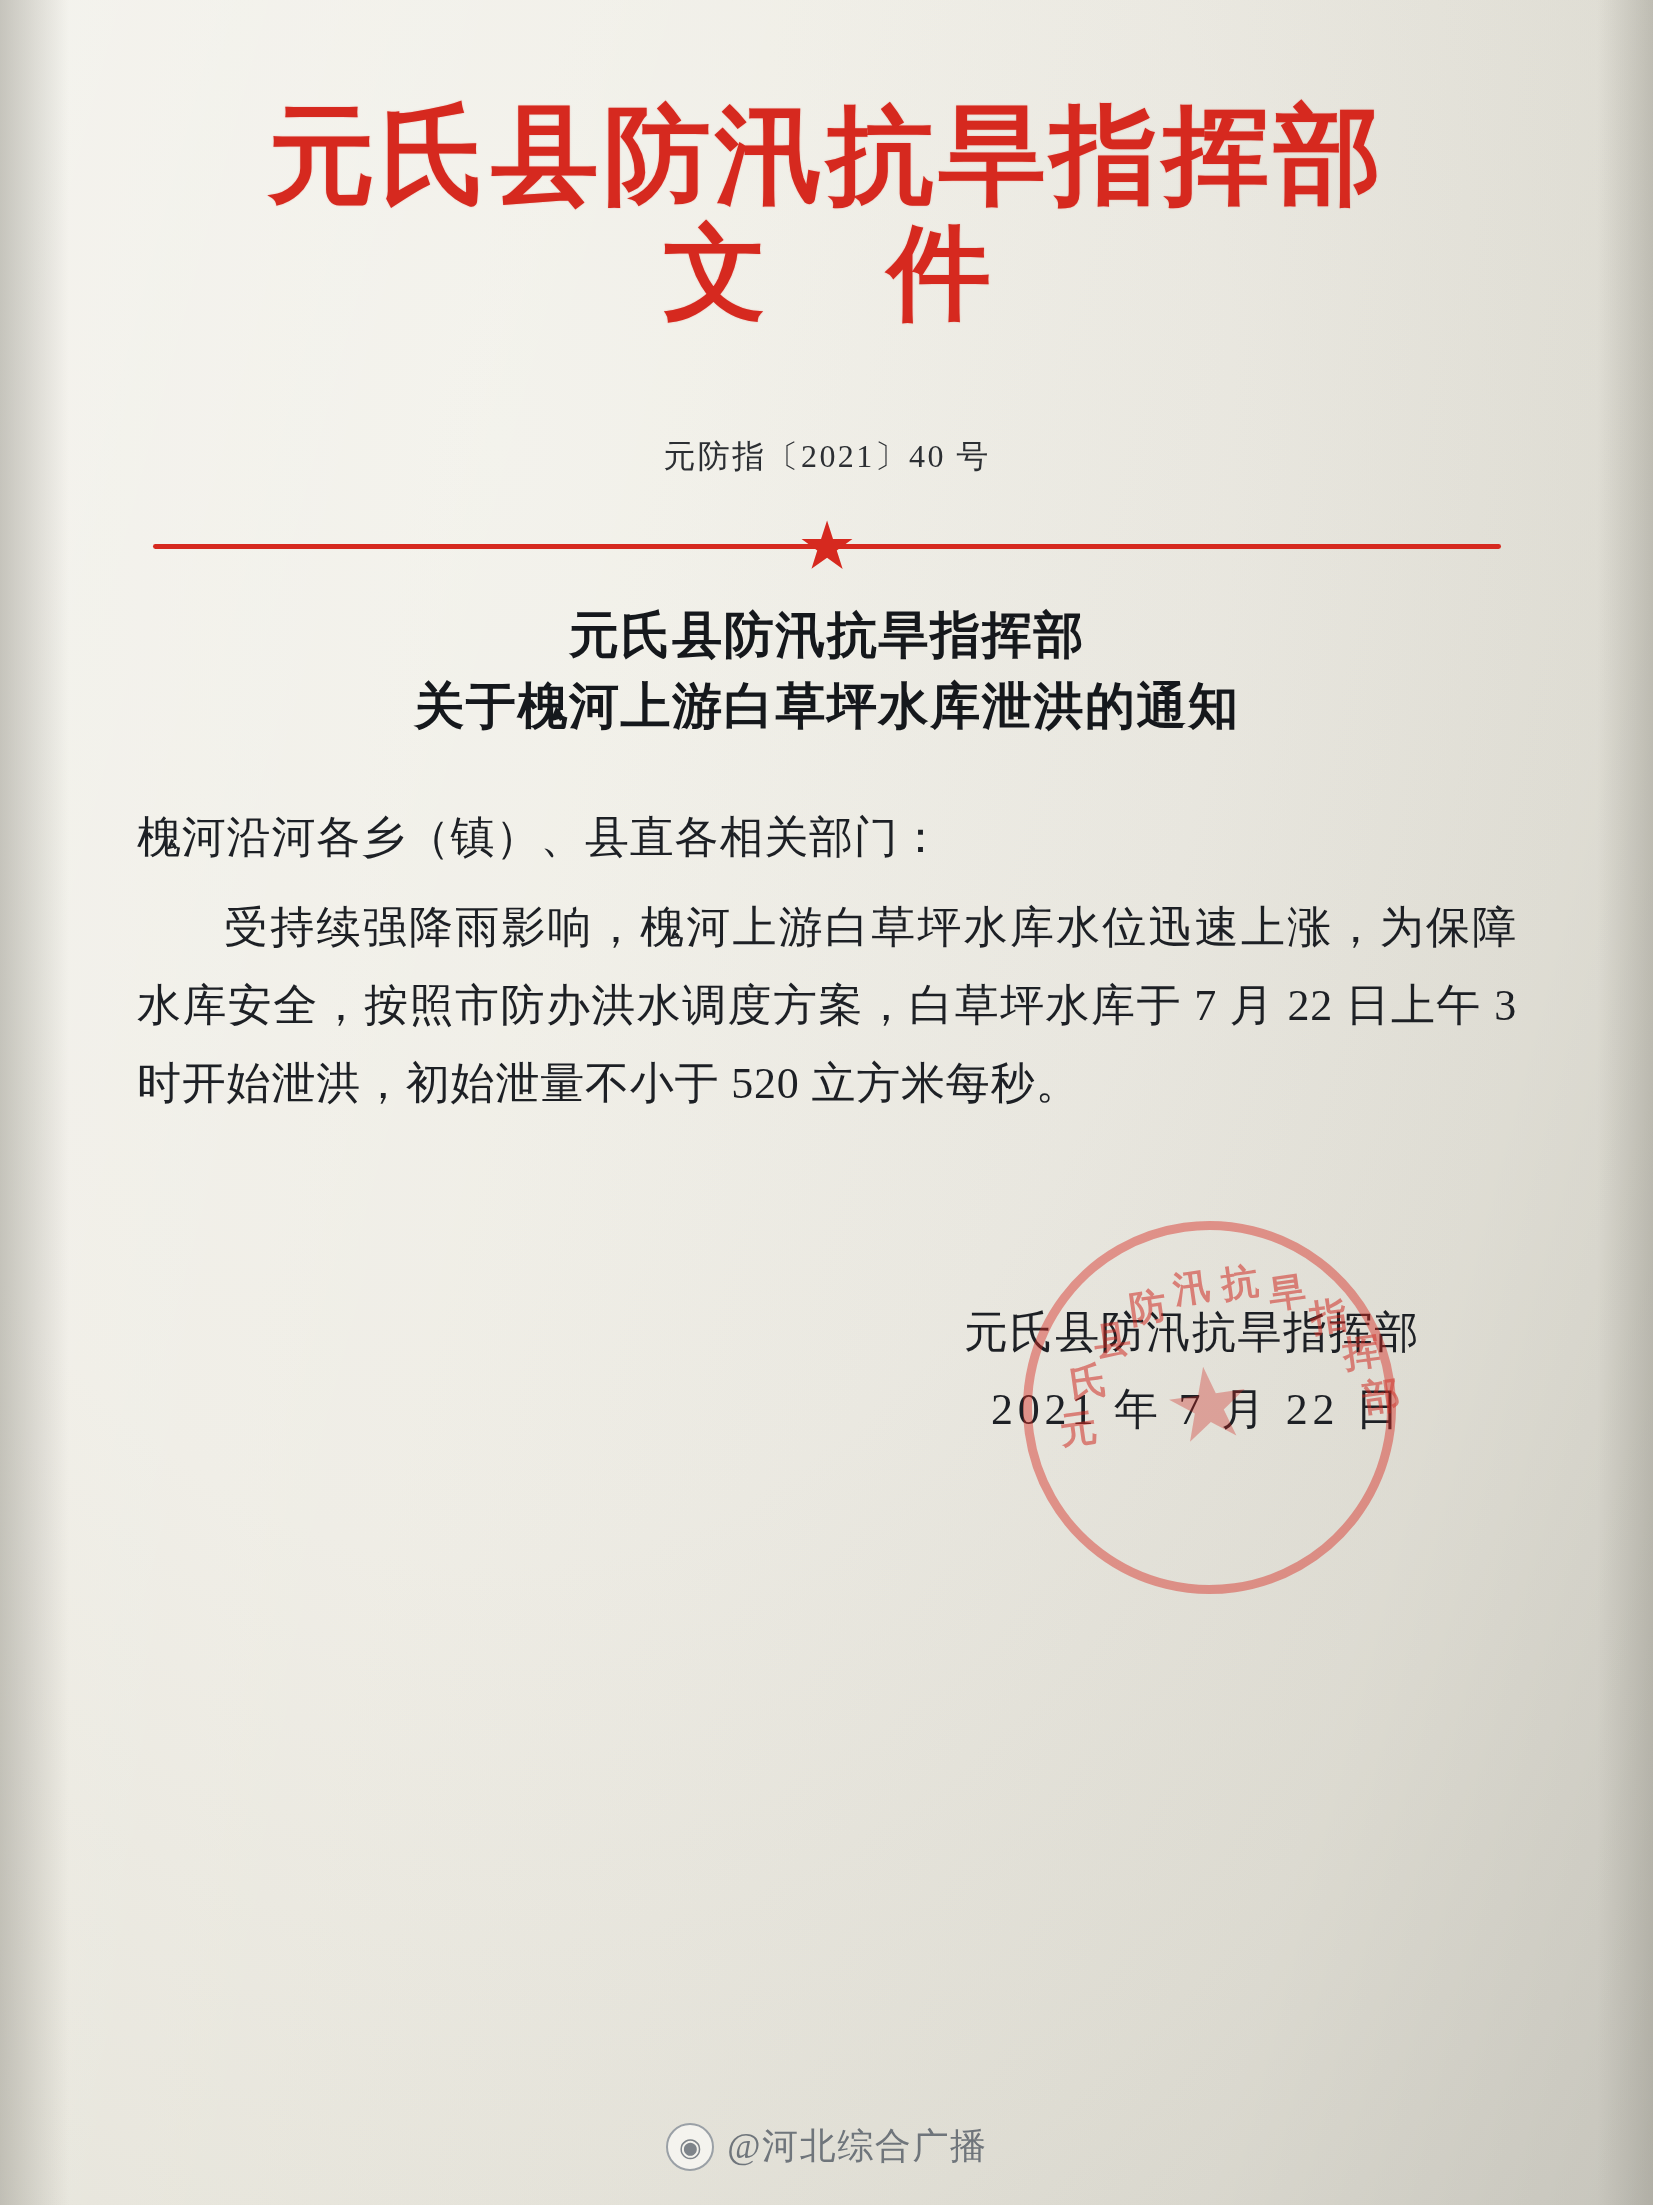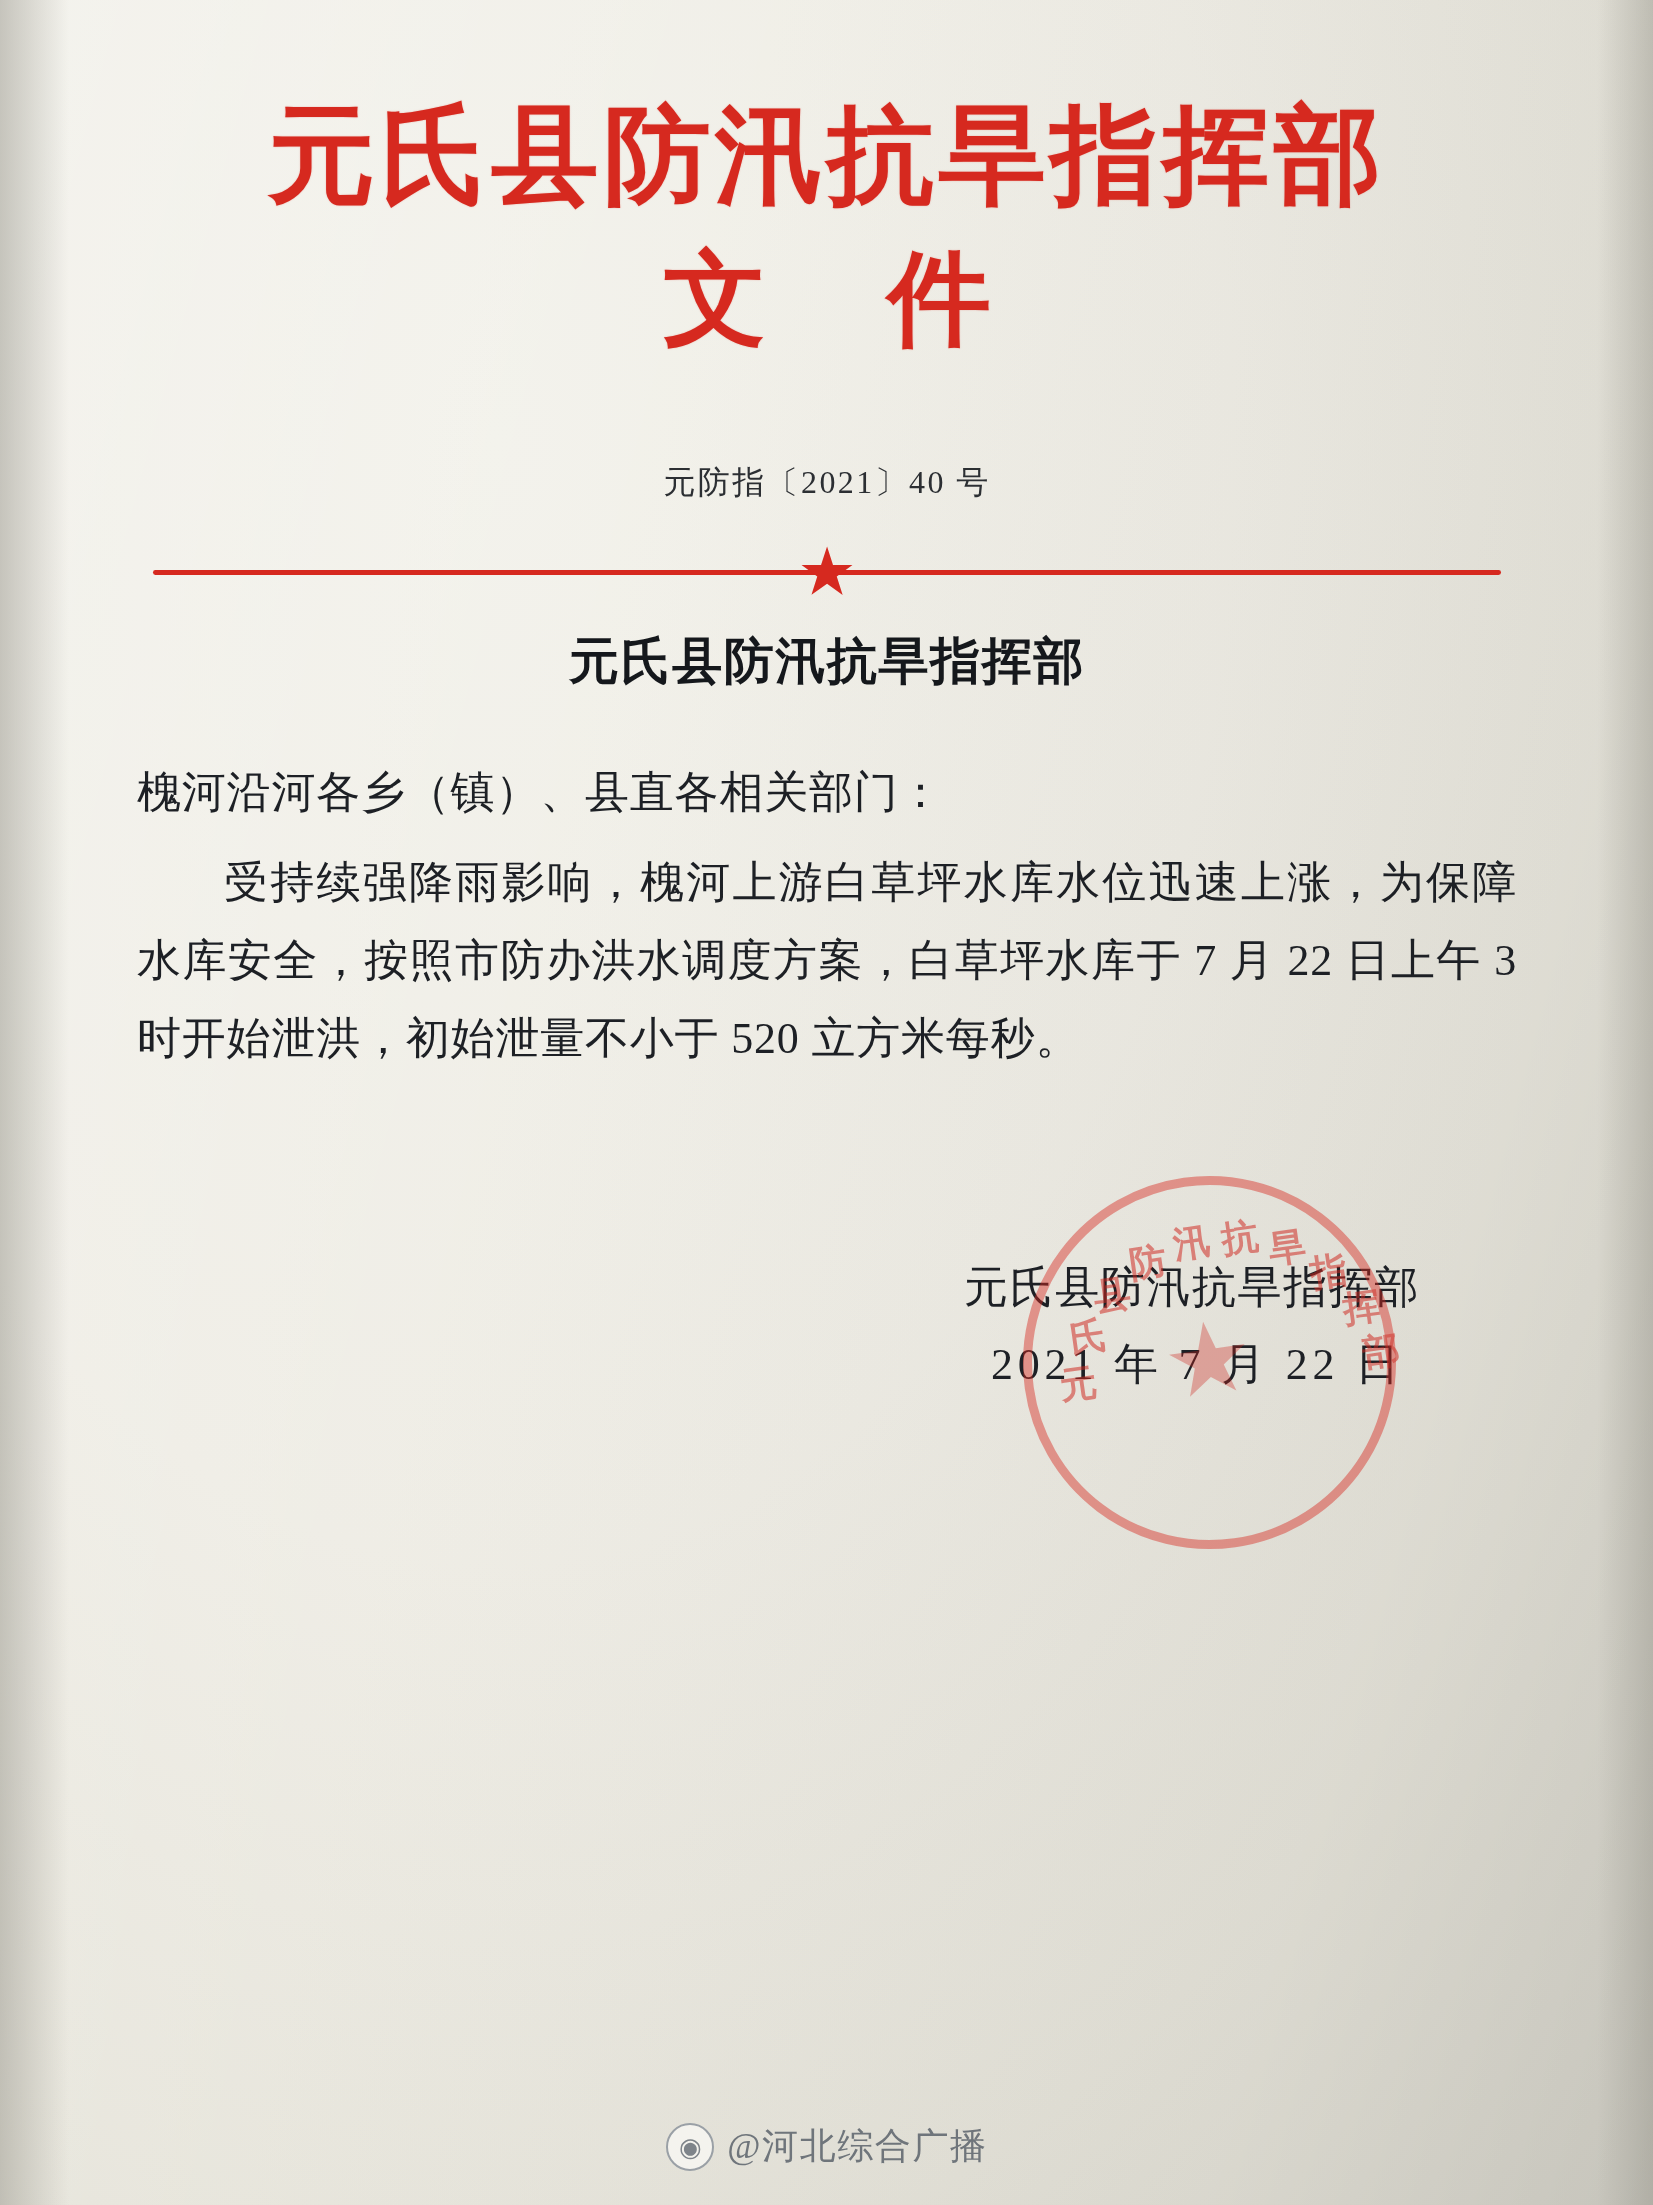--- a/index.html
+++ b/index.html
@@ -57,21 +57,21 @@
     letter-spacing: 4.8px;
     text-shadow: 0 0 1.6px rgba(214,41,31,0.35);
   }
   .masthead-line1 {
     margin-top: 97px;
     font-size: 107px;
     line-height: 1.12;
     white-space: nowrap;
   }
   .masthead-line2 {
-    margin-top: 26px;
+    margin-top: 0;
     font-size: 103px;
     line-height: 1.1;
     letter-spacing: 121px;
     padding-left: 121px;
   }
 
   
   .doc-number {
     margin-top: 105px;
     text-align: center;
@@ -233,20 +233,21 @@
 
     <div class="doc-number">元防指〔2021〕40 号</div>
 
     <div class="rule-wrap">
       <div class="rule-line"></div>
       <div class="rule-star">★</div>
     </div>
 
     <div class="title">
       <div>元氏县防汛抗旱指挥部</div>
+      <div>关于槐河上游白草坪水库泄洪的通知</div>
     </div>
 
     <div class="body">
       <p>槐河沿河各乡（镇）、县直各相关部门：</p>
       <p class="indent">受持续强降雨影响，槐河上游白草坪水库水位迅速上涨，为保障水库安全，按照市防办洪水调度方案，白草坪水库于 7 月 22 日上午 3 时开始泄洪，初始泄量不小于 520 立方米每秒。</p>
     </div>
 
     <div class="signature">
       <div class="seal">
         <div class="seal-text">

